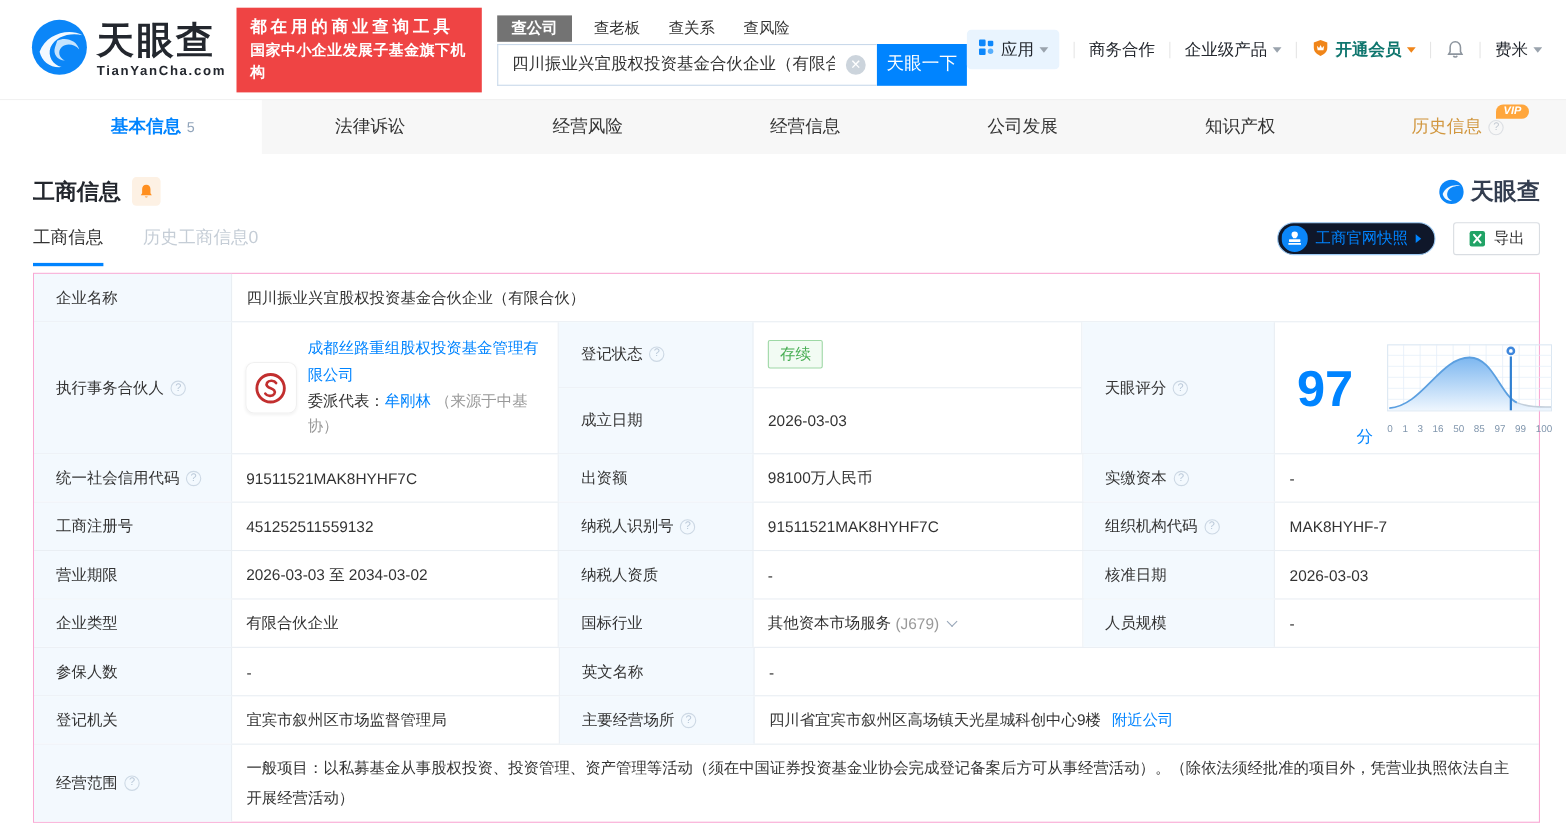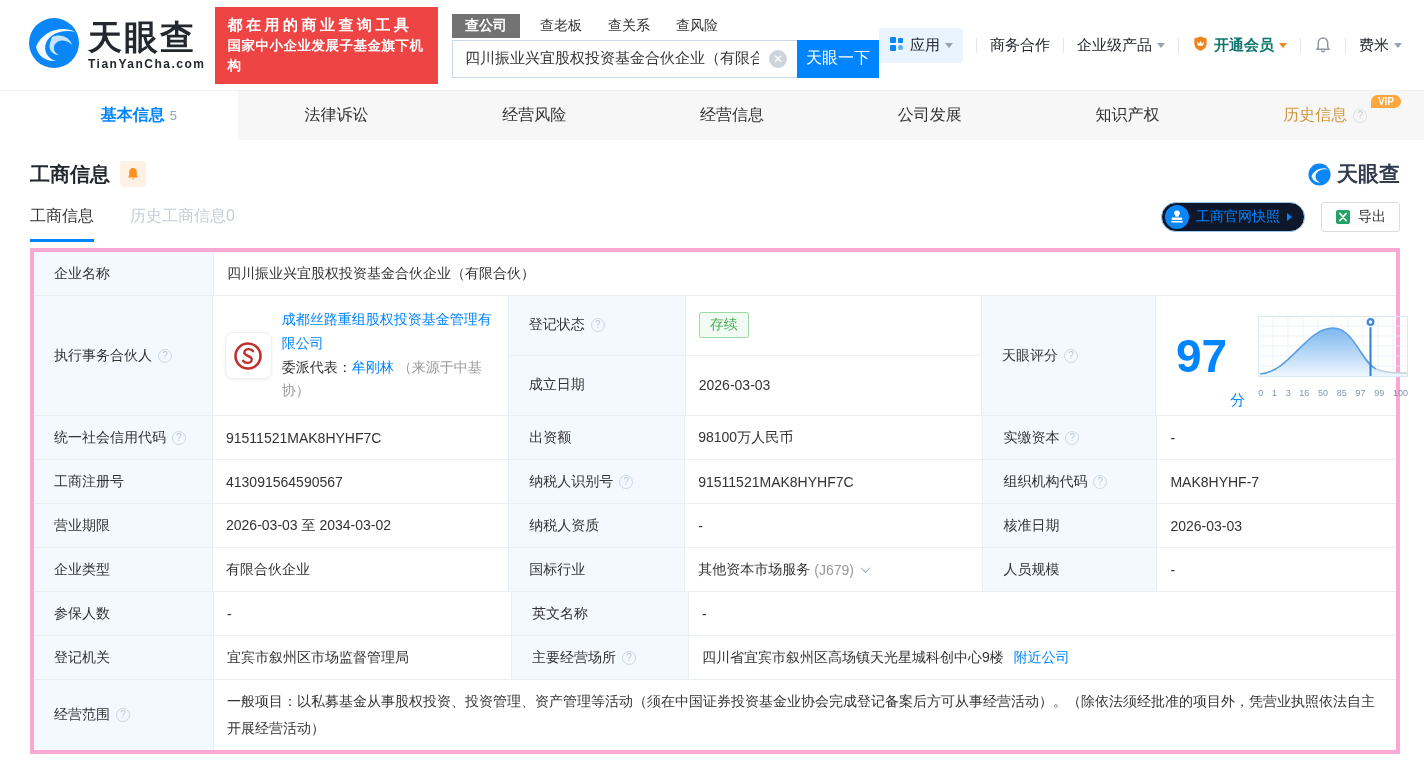--- a/index.html
+++ b/index.html
@@ -39,22 +39,22 @@
   .caret.orange { border-top-color:#f08519; }
   .sep { width:1px; height:15px; background:#e5e5e5; }
 
   
   .navbar { height:50px; background:#f7f7f7; display:flex; border-top:1px solid #f1f1f1; }
   .ntab { flex:1; display:flex; align-items:center; justify-content:center; font-size:16px; color:#333;
     position:relative; cursor:pointer; }
   .ntab.active { background:#fff; color:#0084ff; font-weight:bold;padding-left:40px; }
   .ntab .count { font-size:13px; color:#92a5bb; margin-left:5px; font-weight:normal; }
   .ntab.vip-tab { color:#d1973f; }
-  .vip-badge { position:absolute; top:4px; right:23px; background:#ffa63c; color:#fff; font-size:10px;
-    font-weight:bold; padding:1px 7px; border-radius:8px 8px 8px 0; }
+  .vip-badge { position:absolute; top:4px; right:34px; background:#ffa63c; color:#fff; font-size:10px;
+    font-weight:bold; font-style:italic; padding:1px 7px; border-radius:8px 8px 8px 0; }
 
   
   .content { padding:0 24px 0 30px; }
   .sec-head { display:flex; align-items:center; margin-top:20px; }
   .sec-title { font-size:20px; font-weight:bold; color:#23272e; }
   .bell-box { width:26px; height:26px; background:#fdf1e4; border-radius:4px; display:flex;
     align-items:center; justify-content:center; margin-left:10px; cursor:pointer; }
   .watermark { margin-left:auto; display:flex; align-items:center; gap:6px; font-size:21px;
     font-weight:bold; color:#333d4f; }
 
@@ -64,21 +64,21 @@
   .subtab.inactive { color:#c5cdd6; }
   .actions { margin-left:auto; display:flex; gap:16px; padding-bottom:10px; }
   .snapshot-btn { display:flex; align-items:center; border:1px solid #9fccf5; border-radius:16px; height:30px;
     padding:0 12px 0 3px; color:#0084ff; font-size:14px; gap:7px; background:#0f172a; cursor:pointer; }
   .arrow-r { width:0; height:0; border-top:4px solid transparent; border-bottom:4px solid transparent;
     border-left:5px solid #0084ff; display:inline-block; }
   .export-btn { display:flex; align-items:center; border:1px solid #d9dde2; border-radius:3px; height:30px;
     padding:0 13px; color:#333; font-size:14px; gap:7px; background:#fff; cursor:pointer; }
 
   
-  .info-table { border:4px solid #f9a8d4; margin-top:6px; font-size:14px; color:#333; width:1370px; }
+  .info-table { border:1px solid #f9a8d4; margin-top:6px; font-size:14px; color:#333; width:1370px; }
   .trow { display:flex; border-bottom:1px solid #e9eef3; }
   .trow:last-child { border-bottom:none; }
   .cell { display:flex; align-items:center; padding:0 12px; border-right:1px solid #e9eef3; }
   .lbl { background:#f3f9fe; padding-left:20px; }
   .val { padding-left:13px; }
   .c-l1{width:180px;} .c-v1{width:298px;} .c-l2{width:177px;} .c-v2{width:300px;}
   .c-l3{width:175px;} .c-v3{width:240px; border-right:none;}
   .grow{flex:1; border-right:none;}
   .h44{height:44px;} .h120{height:120px;} .h70{height:70px;}
   .mid-col { width:477px; display:flex; flex-direction:column; }
@@ -368,21 +368,21 @@
       <div class="cell val c-v2">98100万人民币</div>
       <div class="cell lbl c-l3">
         <span>实缴资本</span>
         <span class="q">?</span>
       </div>
       <div class="cell val c-v3">-</div>
     </div>
 
     <div class="trow h44">
       <div class="cell lbl c-l1">工商注册号</div>
-      <div class="cell val c-v1">413091564590567</div>
+      <div class="cell val c-v1">451252511559132</div>
       <div class="cell lbl c-l2">
         <span>纳税人识别号</span>
         <span class="q">?</span>
       </div>
       <div class="cell val c-v2">91511521MAK8HYHF7C</div>
       <div class="cell lbl c-l3">
         <span>组织机构代码</span>
         <span class="q">?</span>
       </div>
       <div class="cell val c-v3">MAK8HYHF-7</div>

